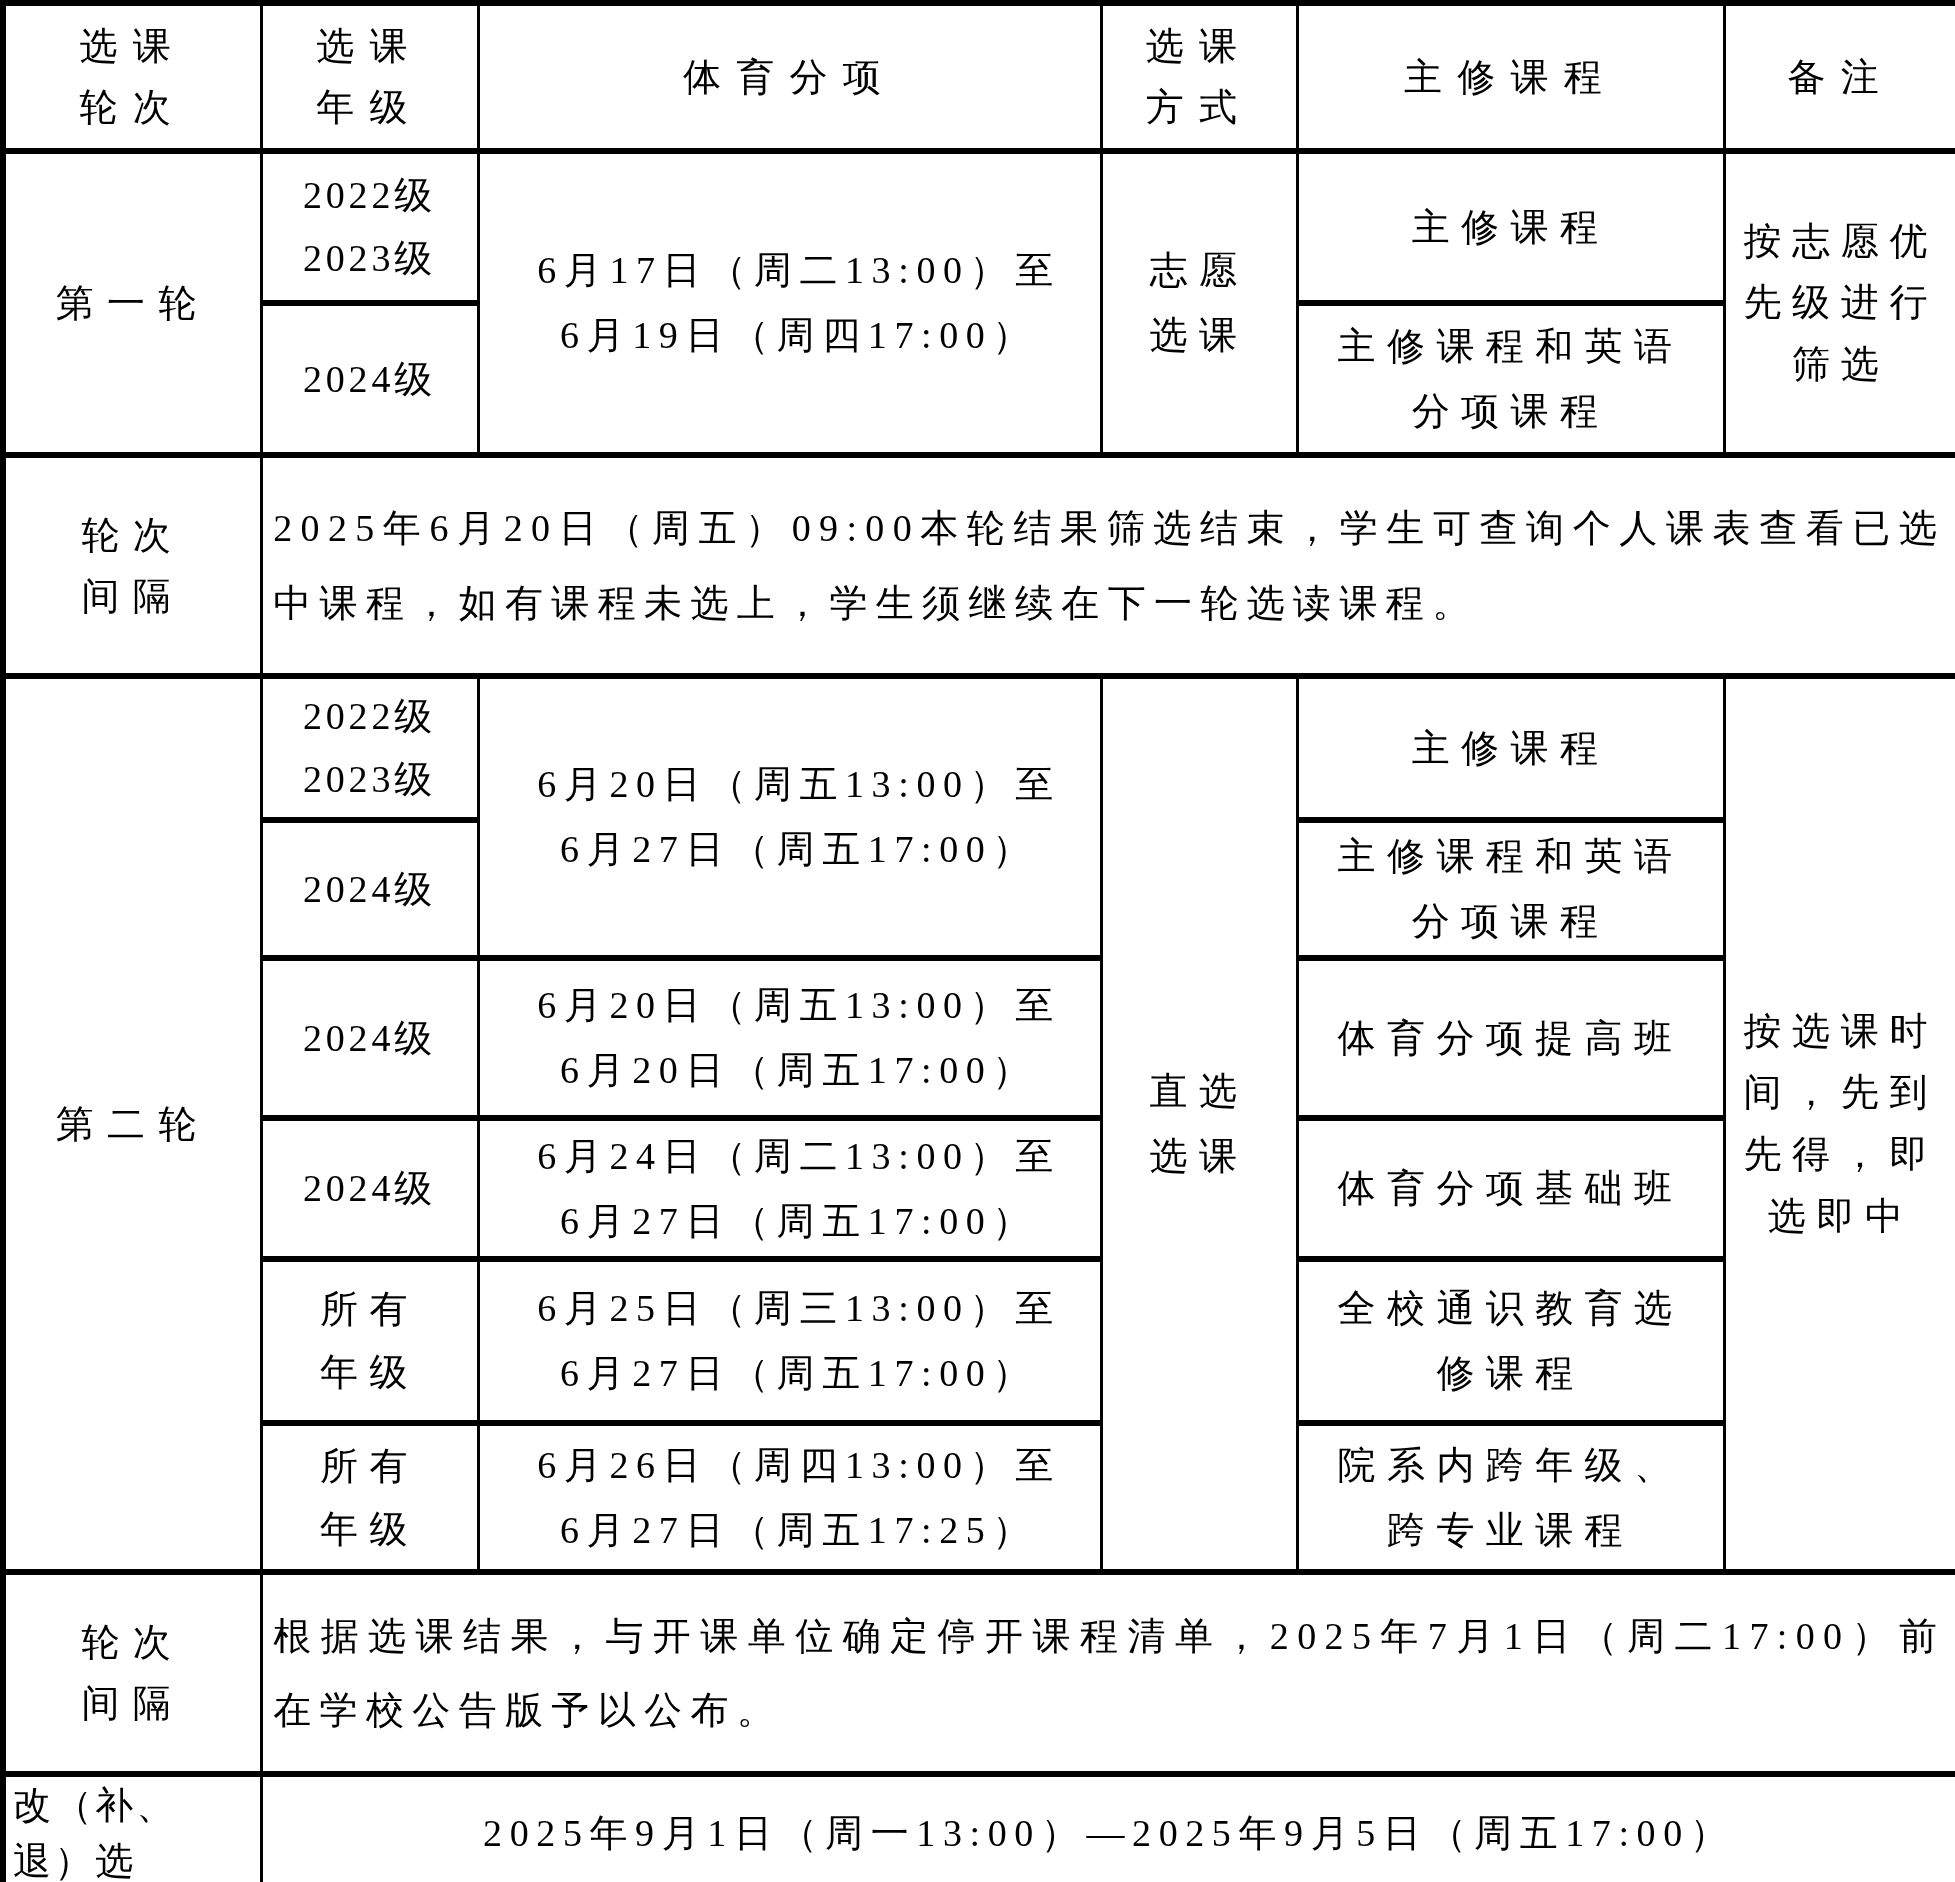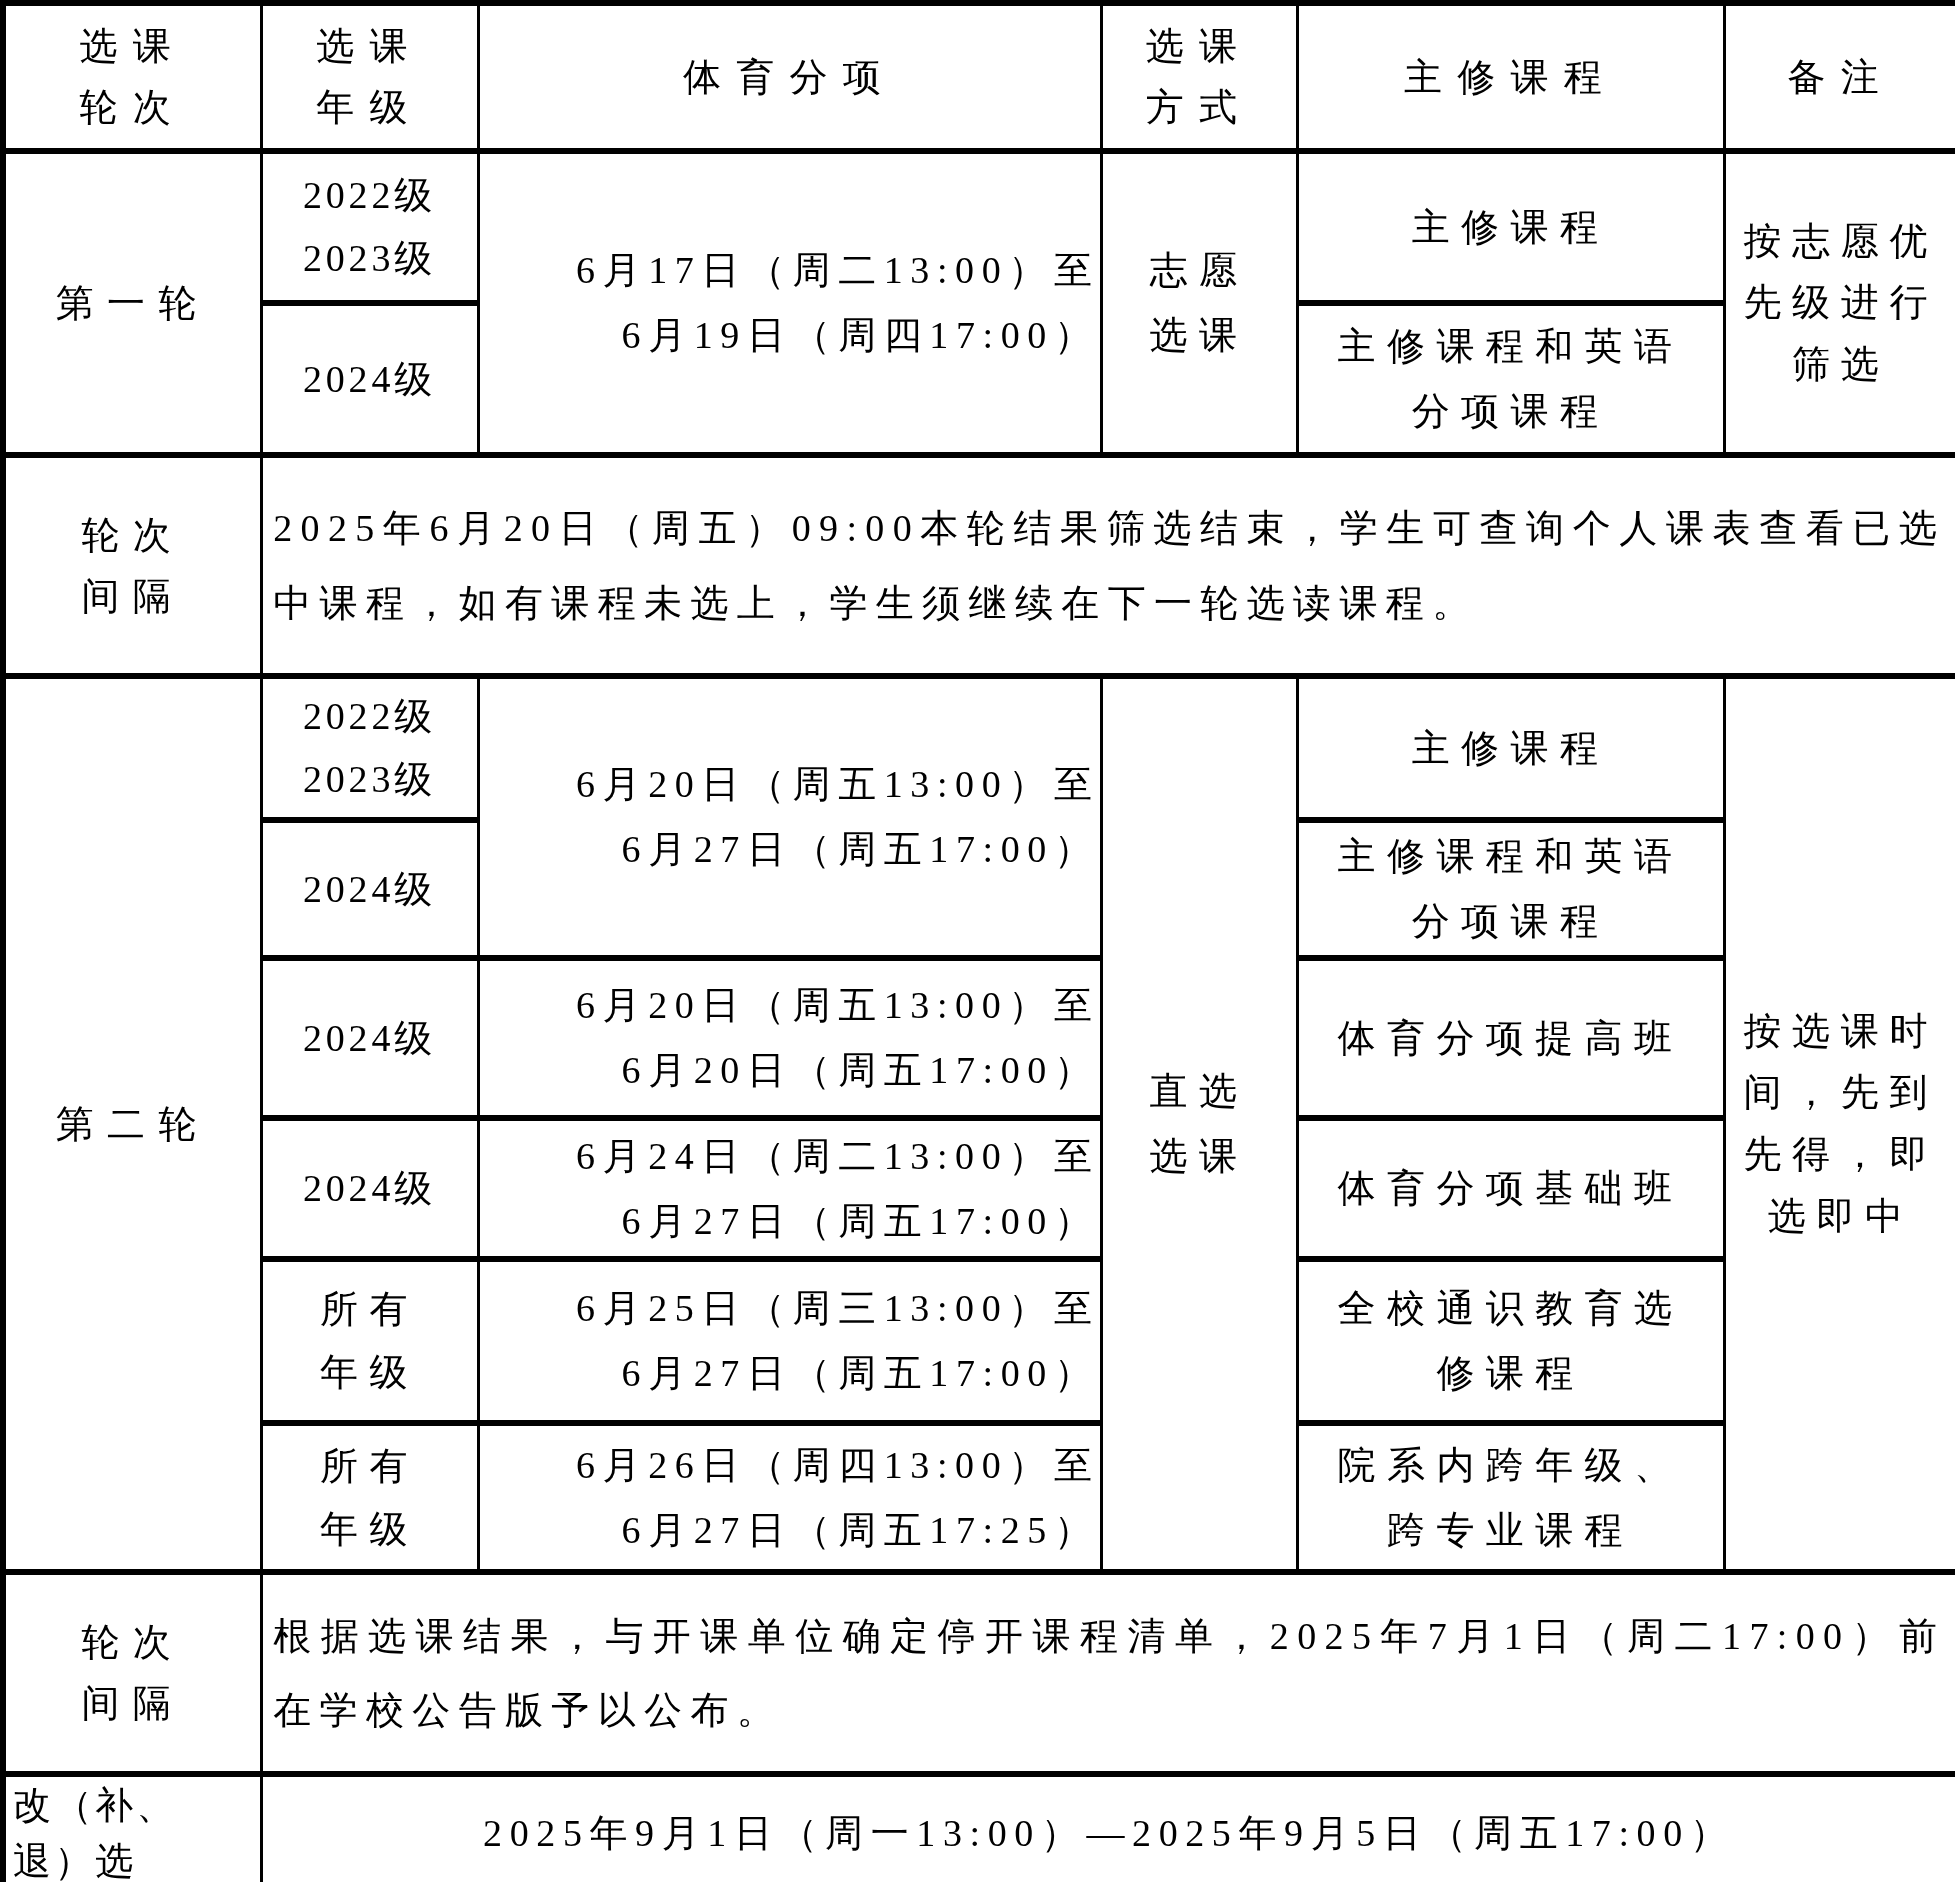--- a/index.html
+++ b/index.html
@@ -60,21 +60,21 @@
   }
   td.grade {
     letter-spacing: 0.10em;
     line-height: 1.65;
   }
   td.grade-sp {
     letter-spacing: 0.30em;
     line-height: 1.65;
   }
   td.time {
-    text-align: right;
+    text-align: center;
     padding-left: 19px;
     letter-spacing: 0.20em;
     line-height: 1.70;
   }
   td.method {
     letter-spacing: 0.30em;
     line-height: 1.70;
   }
   td.scope {
     letter-spacing: 0.30em;

